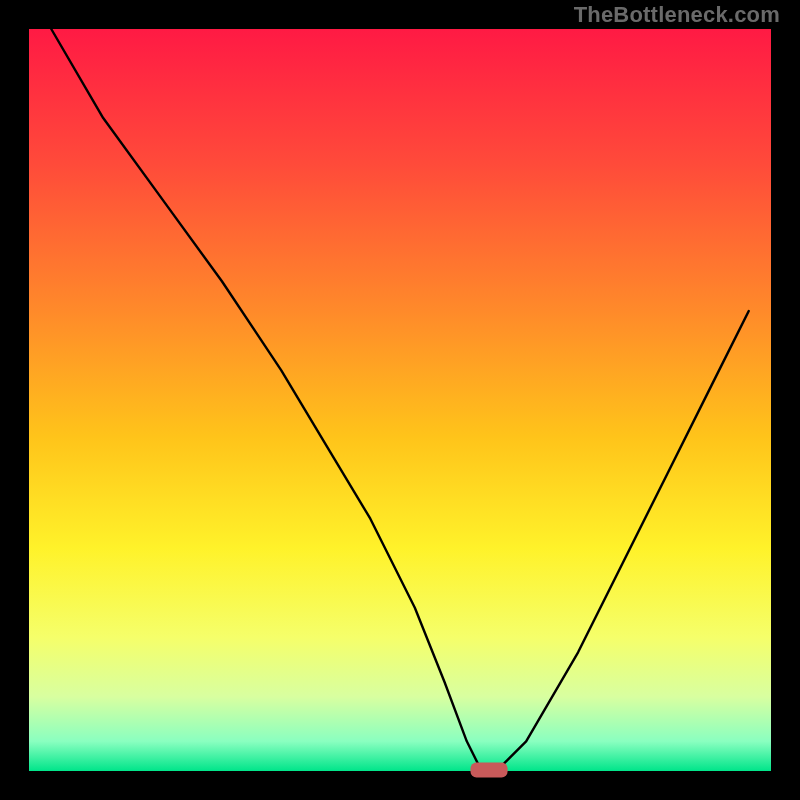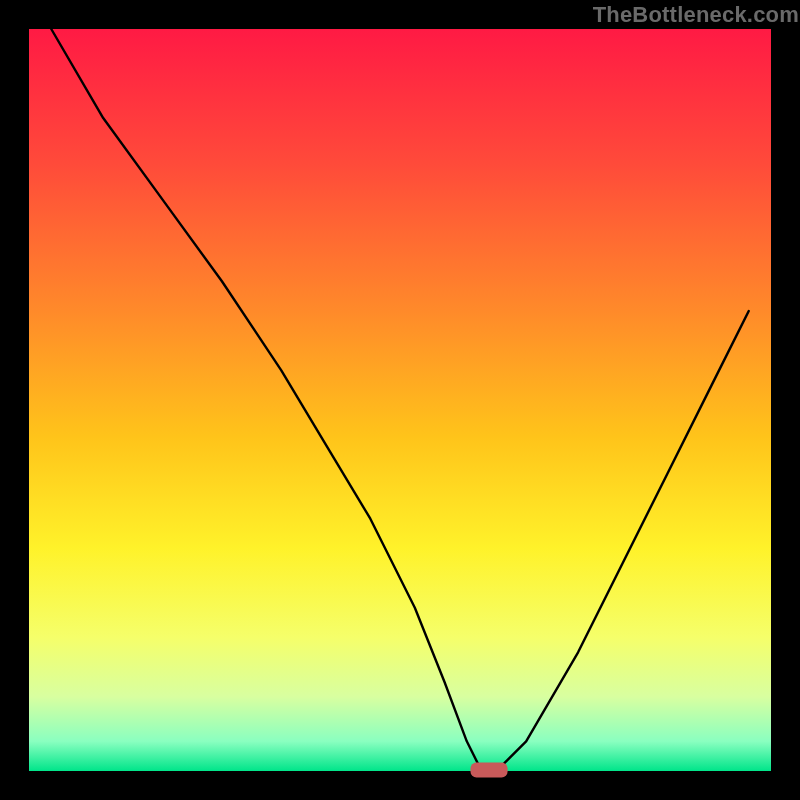--- a/index.html
+++ b/index.html
@@ -12,21 +12,21 @@
     font-family: Arial, Helvetica, sans-serif;
   }
   .frame {
     position: relative;
     width: 800px;
     height: 800px;
   }
   .watermark {
     position: absolute;
     top: 2px;
-    right: 1px;
+    right: 20px;
     font-size: 22px;
     font-weight: 600;
     color: #6a6a6a;
     letter-spacing: 0.2px;
     z-index: 5;
   }
   svg {
     position: absolute;
     top: 0;
     left: 0;

